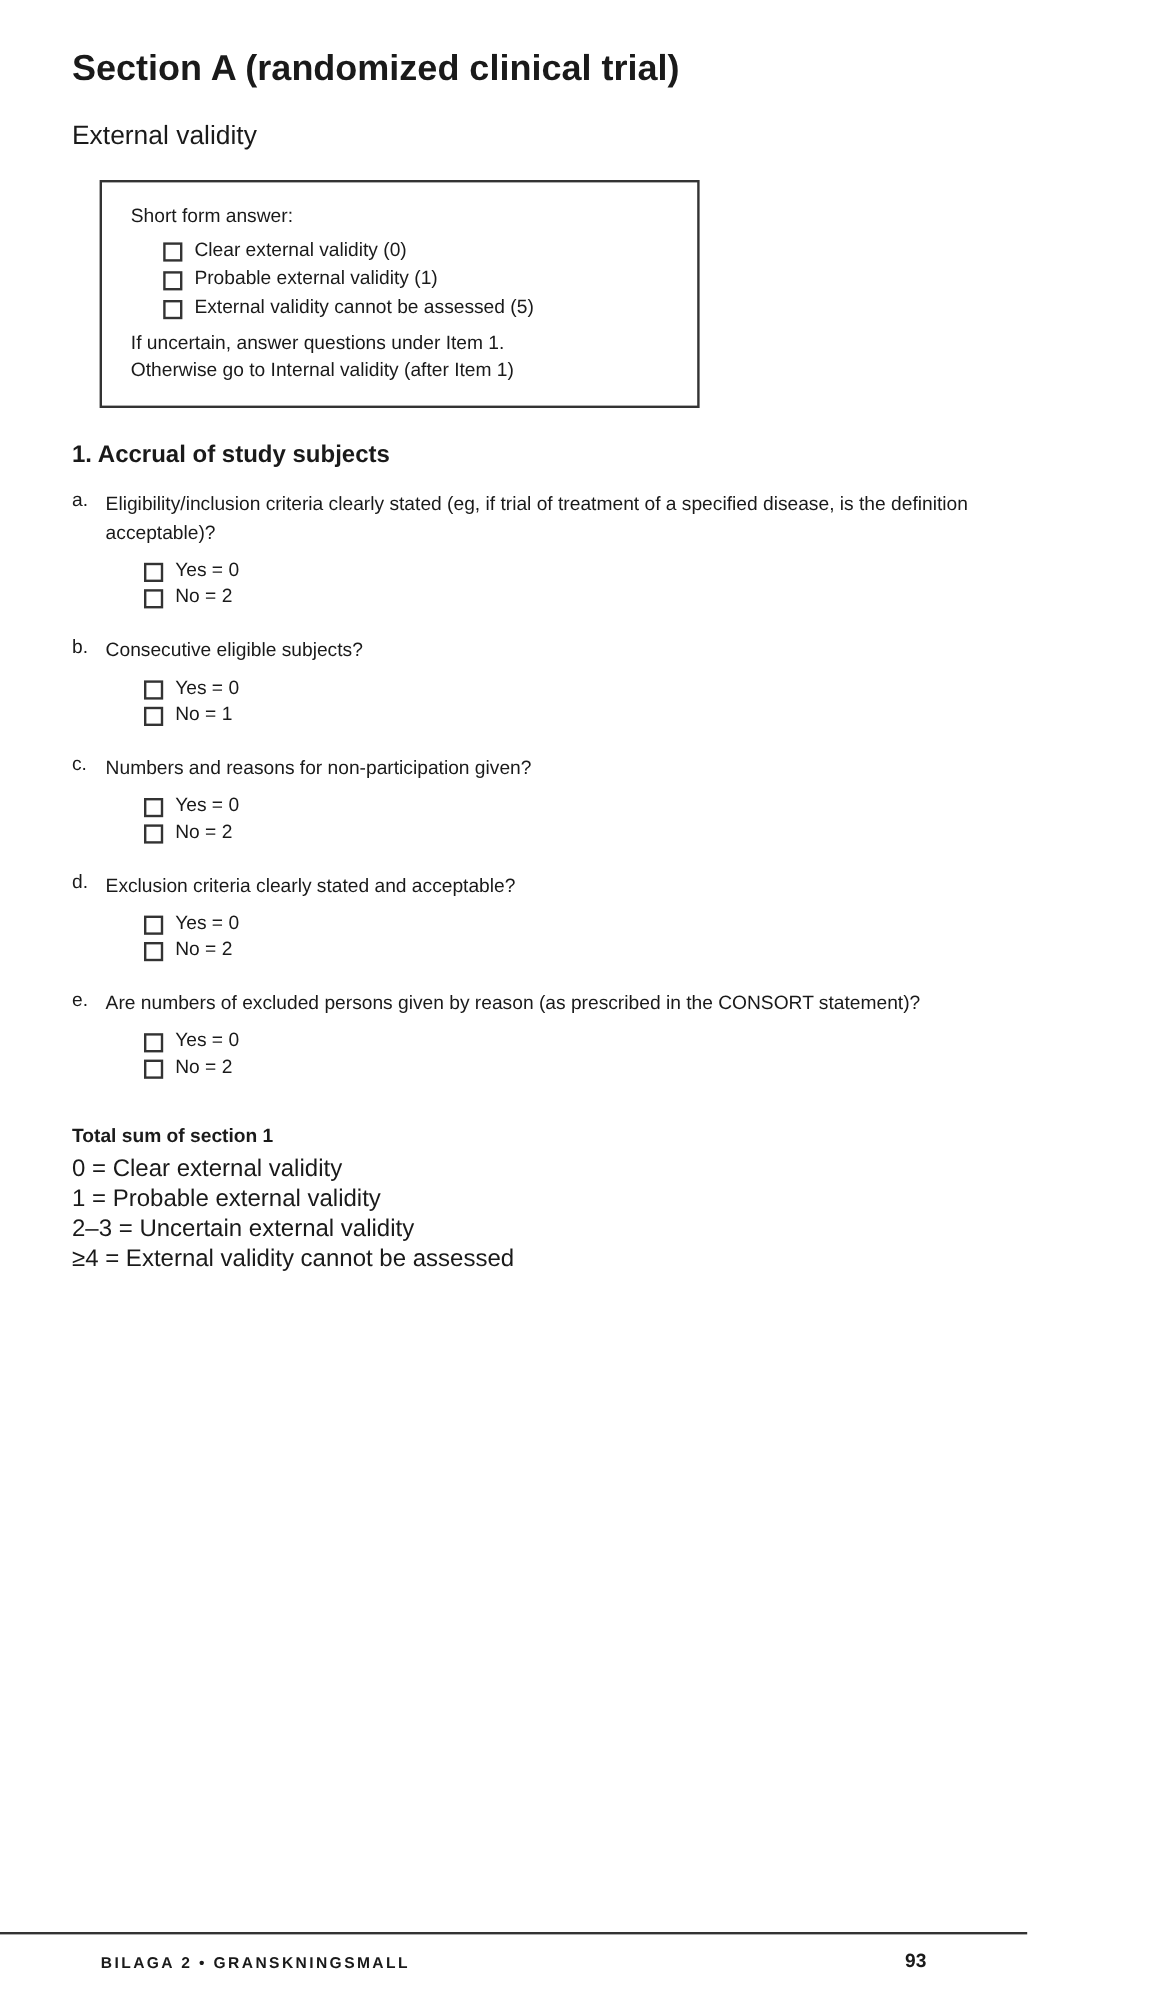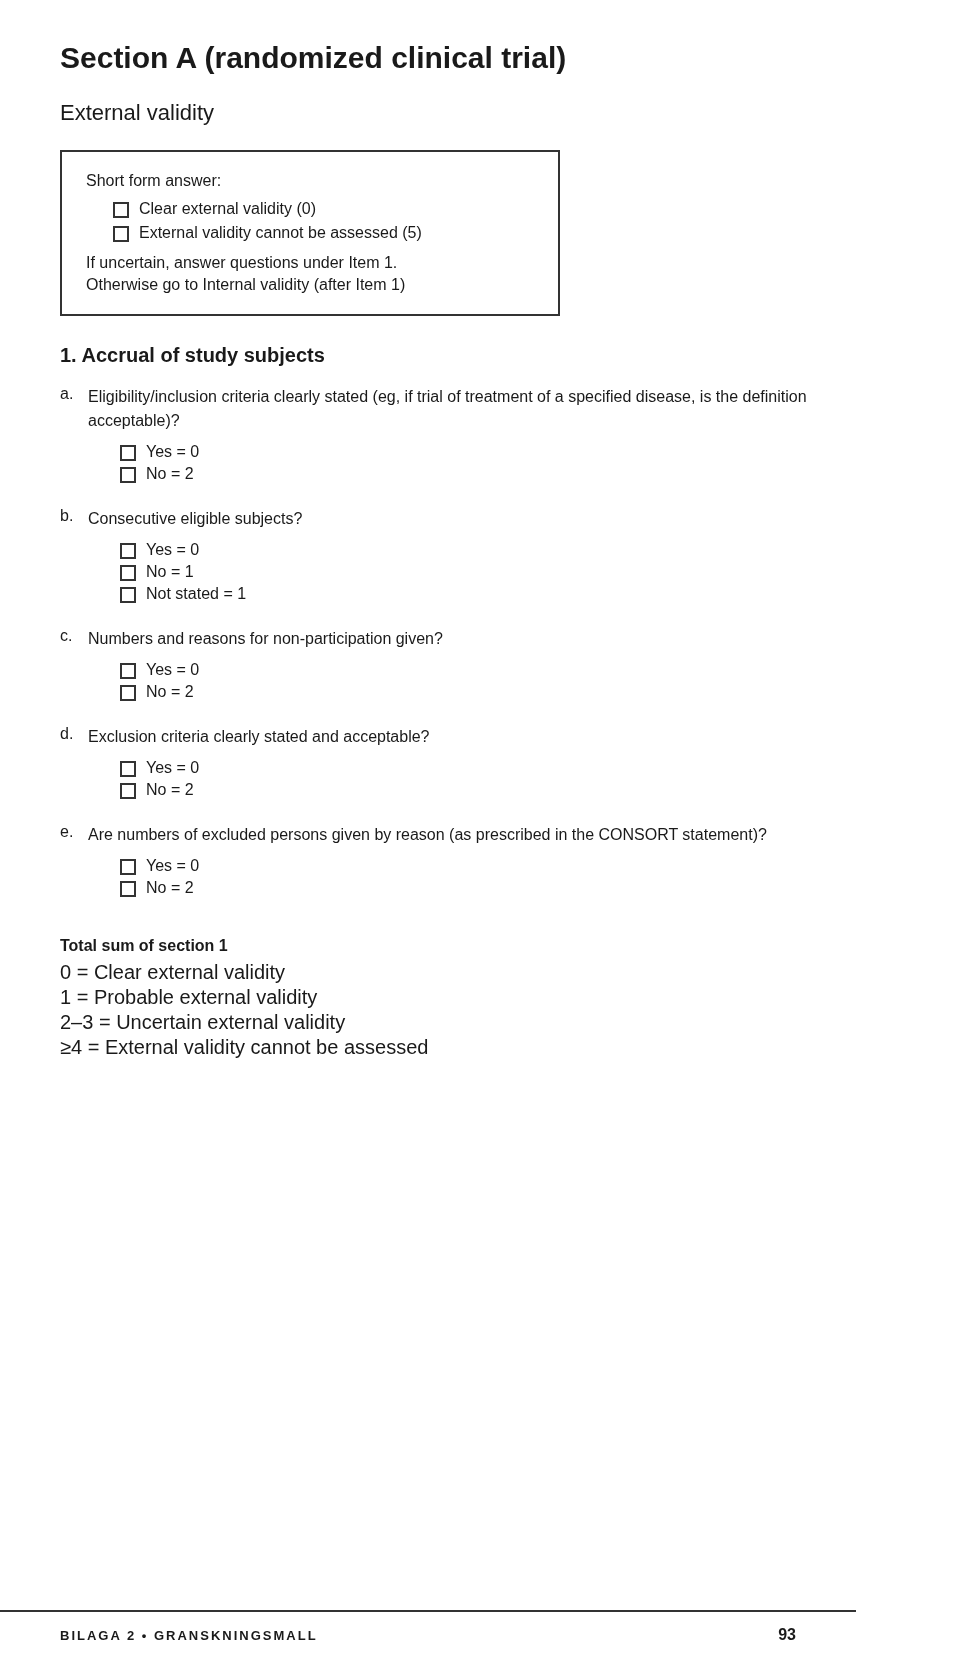--- a/index.html
+++ b/index.html
@@ -30,20 +30,21 @@
       font-weight: normal;
       margin-bottom: 24px;
     }
 
     .short-form-box {
       border: 2px solid #333;
       padding: 20px 24px;
       margin-bottom: 28px;
       display: inline-block;
       min-width: 500px;
+      margin-left: 23px;
     }
 
     .short-form-label {
       font-size: 16px;
       font-weight: normal;
       margin-bottom: 10px;
     }
 
     .checkbox-item {
       display: flex;
@@ -114,21 +115,21 @@
     .total-sum-item {
       font-size: 20px;
       margin-bottom: 2px;
     }
 
     .footer {
       position: fixed;
       bottom: 0;
       left: 0;
       width: 856px;
-      padding: 14px 60px;
+      padding: 14px 84px;
       border-top: 2px solid #333;
       display: flex;
       justify-content: space-between;
       align-items: center;
       background: #fff;
     }
 
     .footer-left {
       font-size: 13px;
       letter-spacing: 2px;
@@ -156,20 +157,24 @@
 
   <div class="short-form-box">
     <div class="short-form-label">Short form answer:</div>
 
     <div class="checkbox-item">
       <span class="checkbox-icon"></span>
       <span>Clear external validity (0)</span>
     </div>
     <div class="checkbox-item">
       <span class="checkbox-icon"></span>
+      <span>Probable external validity (1)</span>
+    </div>
+    <div class="checkbox-item">
+      <span class="checkbox-icon"></span>
       <span>External validity cannot be assessed (5)</span>
     </div>
 
     <div class="box-note">If uncertain, answer questions under Item 1.</div>
     <div class="box-note-2">Otherwise go to Internal validity (after Item 1)</div>
   </div>
 
   <h3 class="accrual-title">1. Accrual of study subjects</h3>
 
   
@@ -197,24 +202,20 @@
       <span class="question-label">Consecutive eligible subjects?</span>
     </div>
     <div class="answer-options">
       <div class="answer-item">
         <span class="checkbox-icon"></span>
         <span>Yes = 0</span>
       </div>
       <div class="answer-item">
         <span class="checkbox-icon"></span>
         <span>No = 1</span>
-      </div>
-      <div class="answer-item">
-        <span class="checkbox-icon"></span>
-        <span>Not stated = 1</span>
       </div>
     </div>
   </div>
 
   
   <div class="question-block">
     <div style="display:flex; align-items:flex-start;">
       <span style="font-size:16px; margin-right:8px; min-width:20px;">c.</span>
       <span class="question-label">Numbers and reasons for non-participation given?</span>
     </div>

